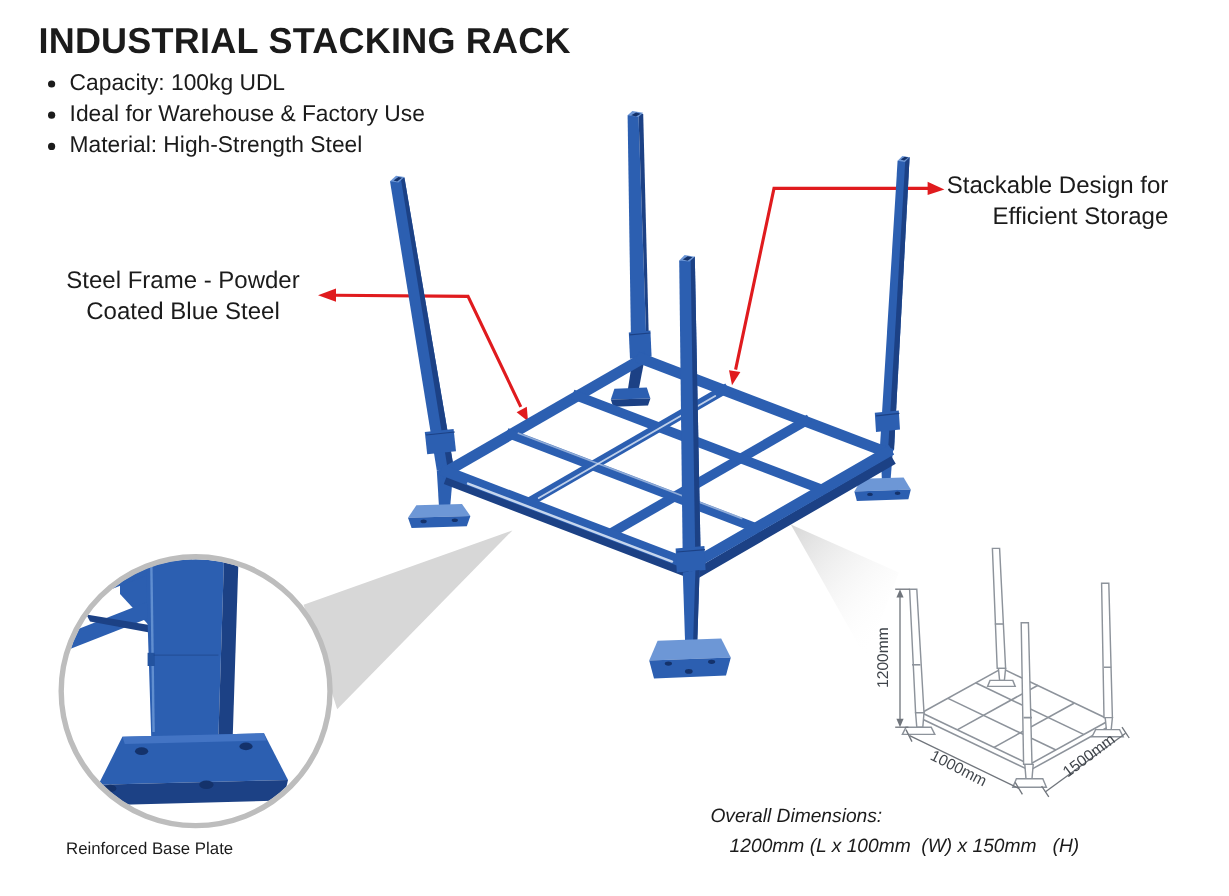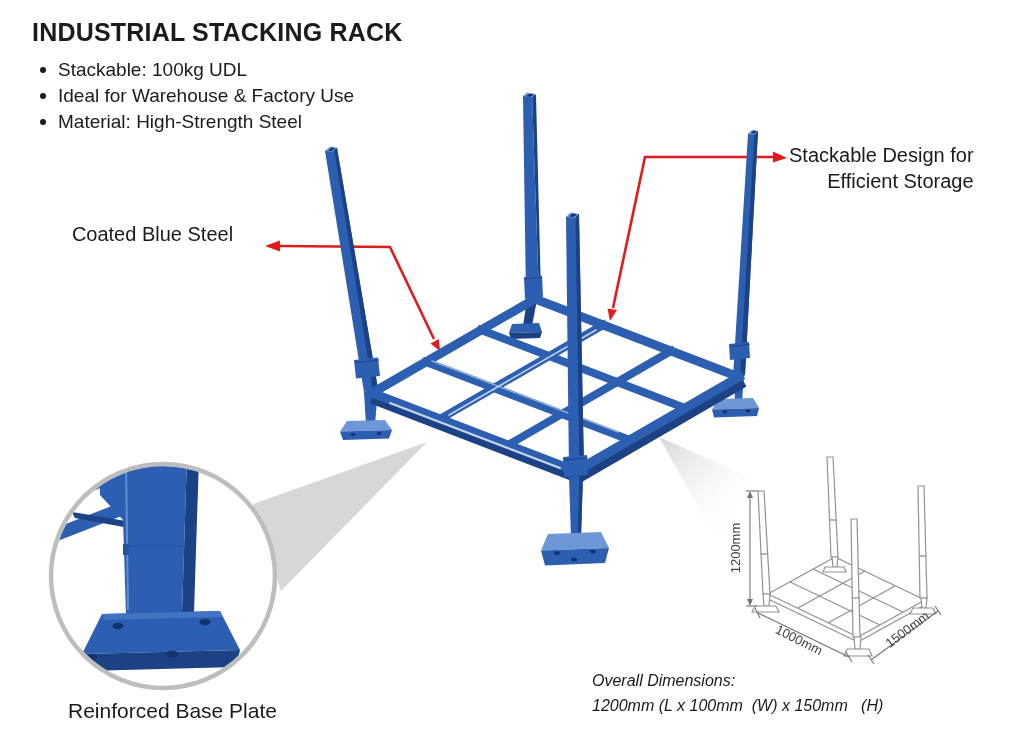--- a/index.html
+++ b/index.html
@@ -2,35 +2,35 @@
 <html style="--text-dark: #1b1b1b; --rack-blue: #2c5fb1; --rack-blue-dark: #1c4185; --rack-blue-deep: #14326b; --rack-blue-light: #6d97d6; --rack-highlight: #e2ebf8; --arrow-red: #e01b1e; --beam-gray: #d7d7d7; --circle-border-gray: #bdbdbd; --wireframe-gray: #8d939b; --dim-line-gray: #70757c;"><head>
 <meta charset="utf-8">
 <style>
   html,body{margin:0;padding:0;background:#ffffff;}
   .canvas{
     position:relative;width:1024px;height:747px;background:#ffffff;overflow:hidden;
     font-family:"Liberation Sans",sans-serif;color:var(--text-dark,#1b1b1b);
   }
   .layer{position:absolute;left:0;top:0;width:1024px;height:747px;}
   .title{
-    position:absolute;left:32px;top:18px;font-size:25px;font-weight:bold;
+    position:absolute;left:32px;top:18px;font-size:30px;font-weight:bold;
     letter-spacing:.2px;color:var(--text-dark);margin:0;
   }
   .features{position:absolute;left:36px;top:57px;margin:0;padding:0;list-style:none;}
   .features li{position:relative;padding-left:22px;font-size:19px;line-height:26px;}
   .features li .dot{
     position:absolute;left:4px;top:10px;width:6px;height:6px;border-radius:50%;
     background:var(--text-dark);
   }
   .callout{position:absolute;font-size:20px;line-height:26px;color:var(--text-dark);}
   .callout-steel{left:30px;top:221px;width:245px;text-align:center;}
   .callout-stackable{left:789px;top:142px;text-align:right;}
-  .base-plate-label{position:absolute;left:55px;top:699px;width:235px;text-align:center;font-size:21px;}
+  .base-plate-label{position:absolute;left:55px;top:699px;width:235px;font-size:14px;}
   .overall{position:absolute;left:592px;top:668px;font-size:16px;line-height:25px;font-style:italic;}
-  .overall .val{white-space:pre;}
+  .overall .val{white-space:pre;margin-left:16px;}
   .line{display:block;}
 
   
   .rail{stroke:var(--rack-blue);fill:none;}
   .rail-dark{stroke:var(--rack-blue-dark);fill:none;}
   .face{fill:var(--rack-blue);}
   .face-dark{fill:var(--rack-blue-dark);}
   .face-deep{fill:var(--rack-blue-deep);}
   .face-light{fill:var(--rack-blue-light);}
   .glint{stroke:var(--rack-highlight);fill:none;stroke-linecap:round;}
@@ -218,33 +218,34 @@
       <line class="dim-line" x1="935" y1="606" x2="941" y2="615"></line>
       <text class="dim-label" transform="rotate(-37 910 633)" x="910" y="633" text-anchor="middle" font-size="14">1500mm</text>
     </g>
   </svg>
 
   <h1 class="title">INDUSTRIAL STACKING RACK</h1>
 
   <ul class="features">
     <li>
       <span class="dot"></span>
-      <span>Stackable: 100kg UDL</span>
+      <span>Capacity: 100kg UDL</span>
     </li>
     <li>
       <span class="dot"></span>
       <span>Ideal for Warehouse &amp; Factory Use</span>
     </li>
     <li>
       <span class="dot"></span>
       <span>Material: High-Strength Steel</span>
     </li>
   </ul>
 
   <div class="callout callout-steel">
+    <span class="line">Steel Frame - Powder</span>
     <span class="line">Coated Blue Steel</span>
   </div>
 
   <div class="callout callout-stackable">
     <span class="line">Stackable Design for</span>
     <span class="line">Efficient Storage</span>
   </div>
 
   <div class="base-plate-label">Reinforced Base Plate</div>
 

